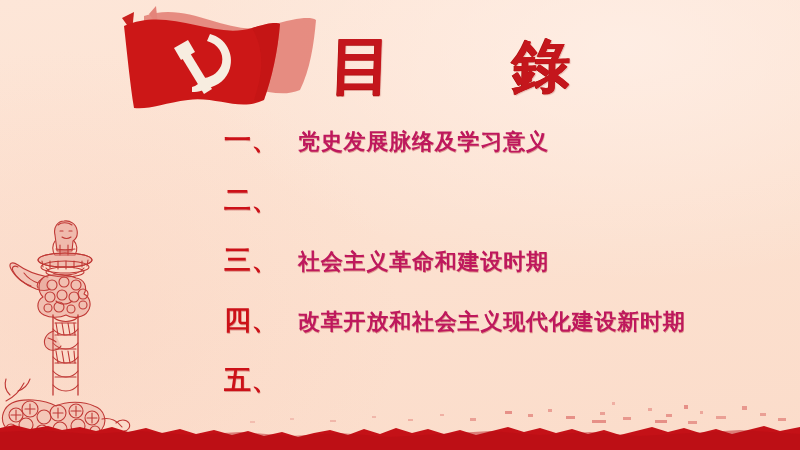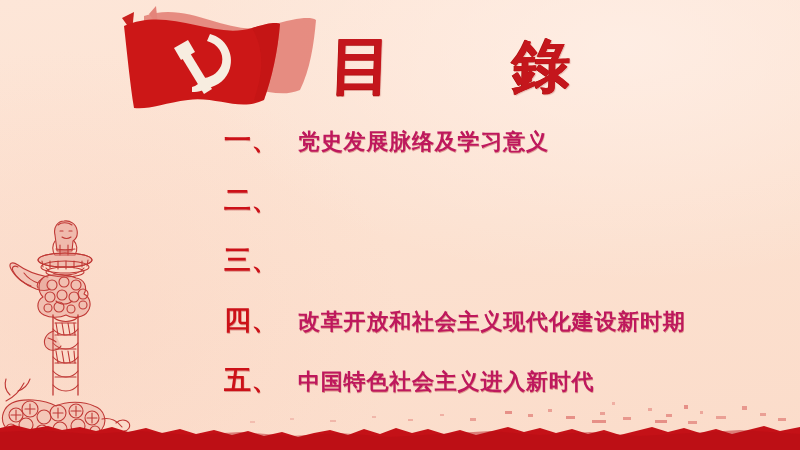--- a/index.html
+++ b/index.html
@@ -177,30 +177,30 @@
       <span class="toc-index">一、</span>
       <span class="toc-label">党史发展脉络及学习意义</span>
     </div>
 
     <div class="toc-item">
       <span class="toc-index">二、</span>
     </div>
 
     <div class="toc-item">
       <span class="toc-index">三、</span>
+      <span class="toc-label">社会主义革命和建设时期</span>
     </div>
 
     <div class="toc-item">
       <span class="toc-index">四、</span>
       <span class="toc-label">改革开放和社会主义现代化建设新时期</span>
     </div>
 
     <div class="toc-item">
       <span class="toc-index">五、</span>
-      <span class="toc-label">中国特色社会主义进入新时代</span>
     </div>
 
   </div>
 
   <div class="huabiao">
     <svg viewBox="0 0 150 235" xmlns="http://www.w3.org/2000/svg">
       <g fill="none" stroke="#BE3330" stroke-width="1.1" stroke-linecap="round" stroke-linejoin="round">
 
         <g>
           <path d="M57 30 C 55 22, 60 16, 66 16 C 72 15, 78 19, 79 25

